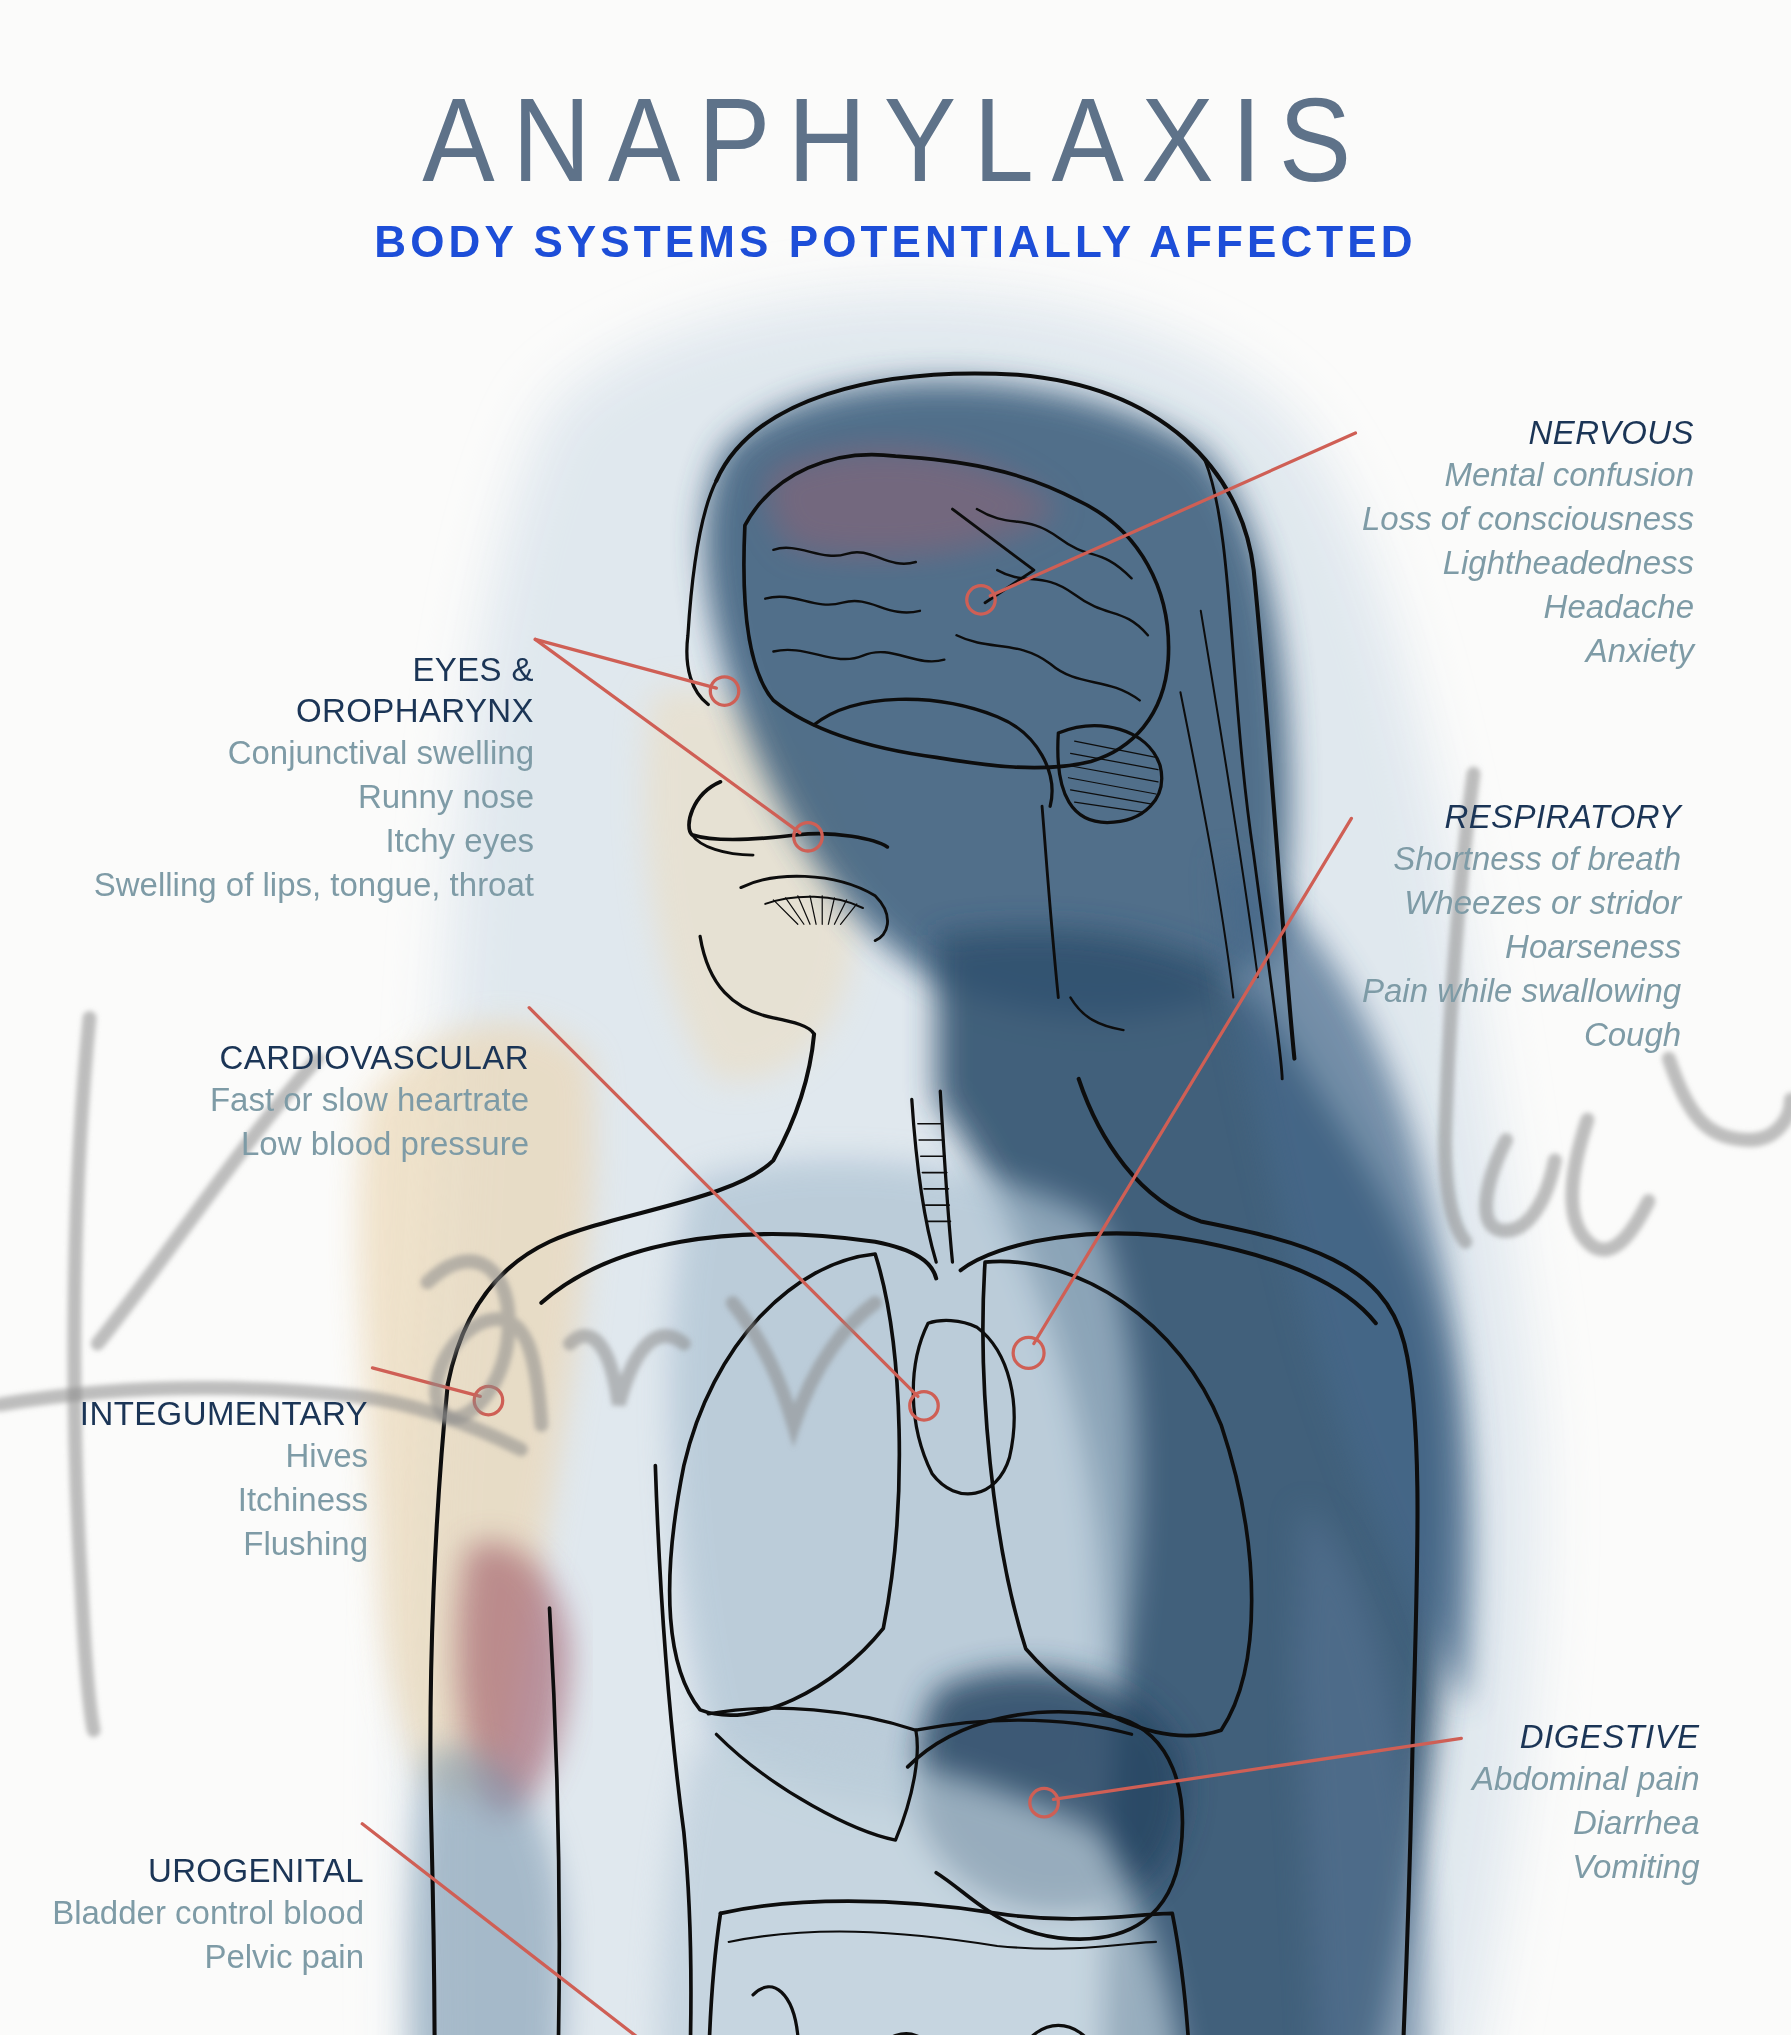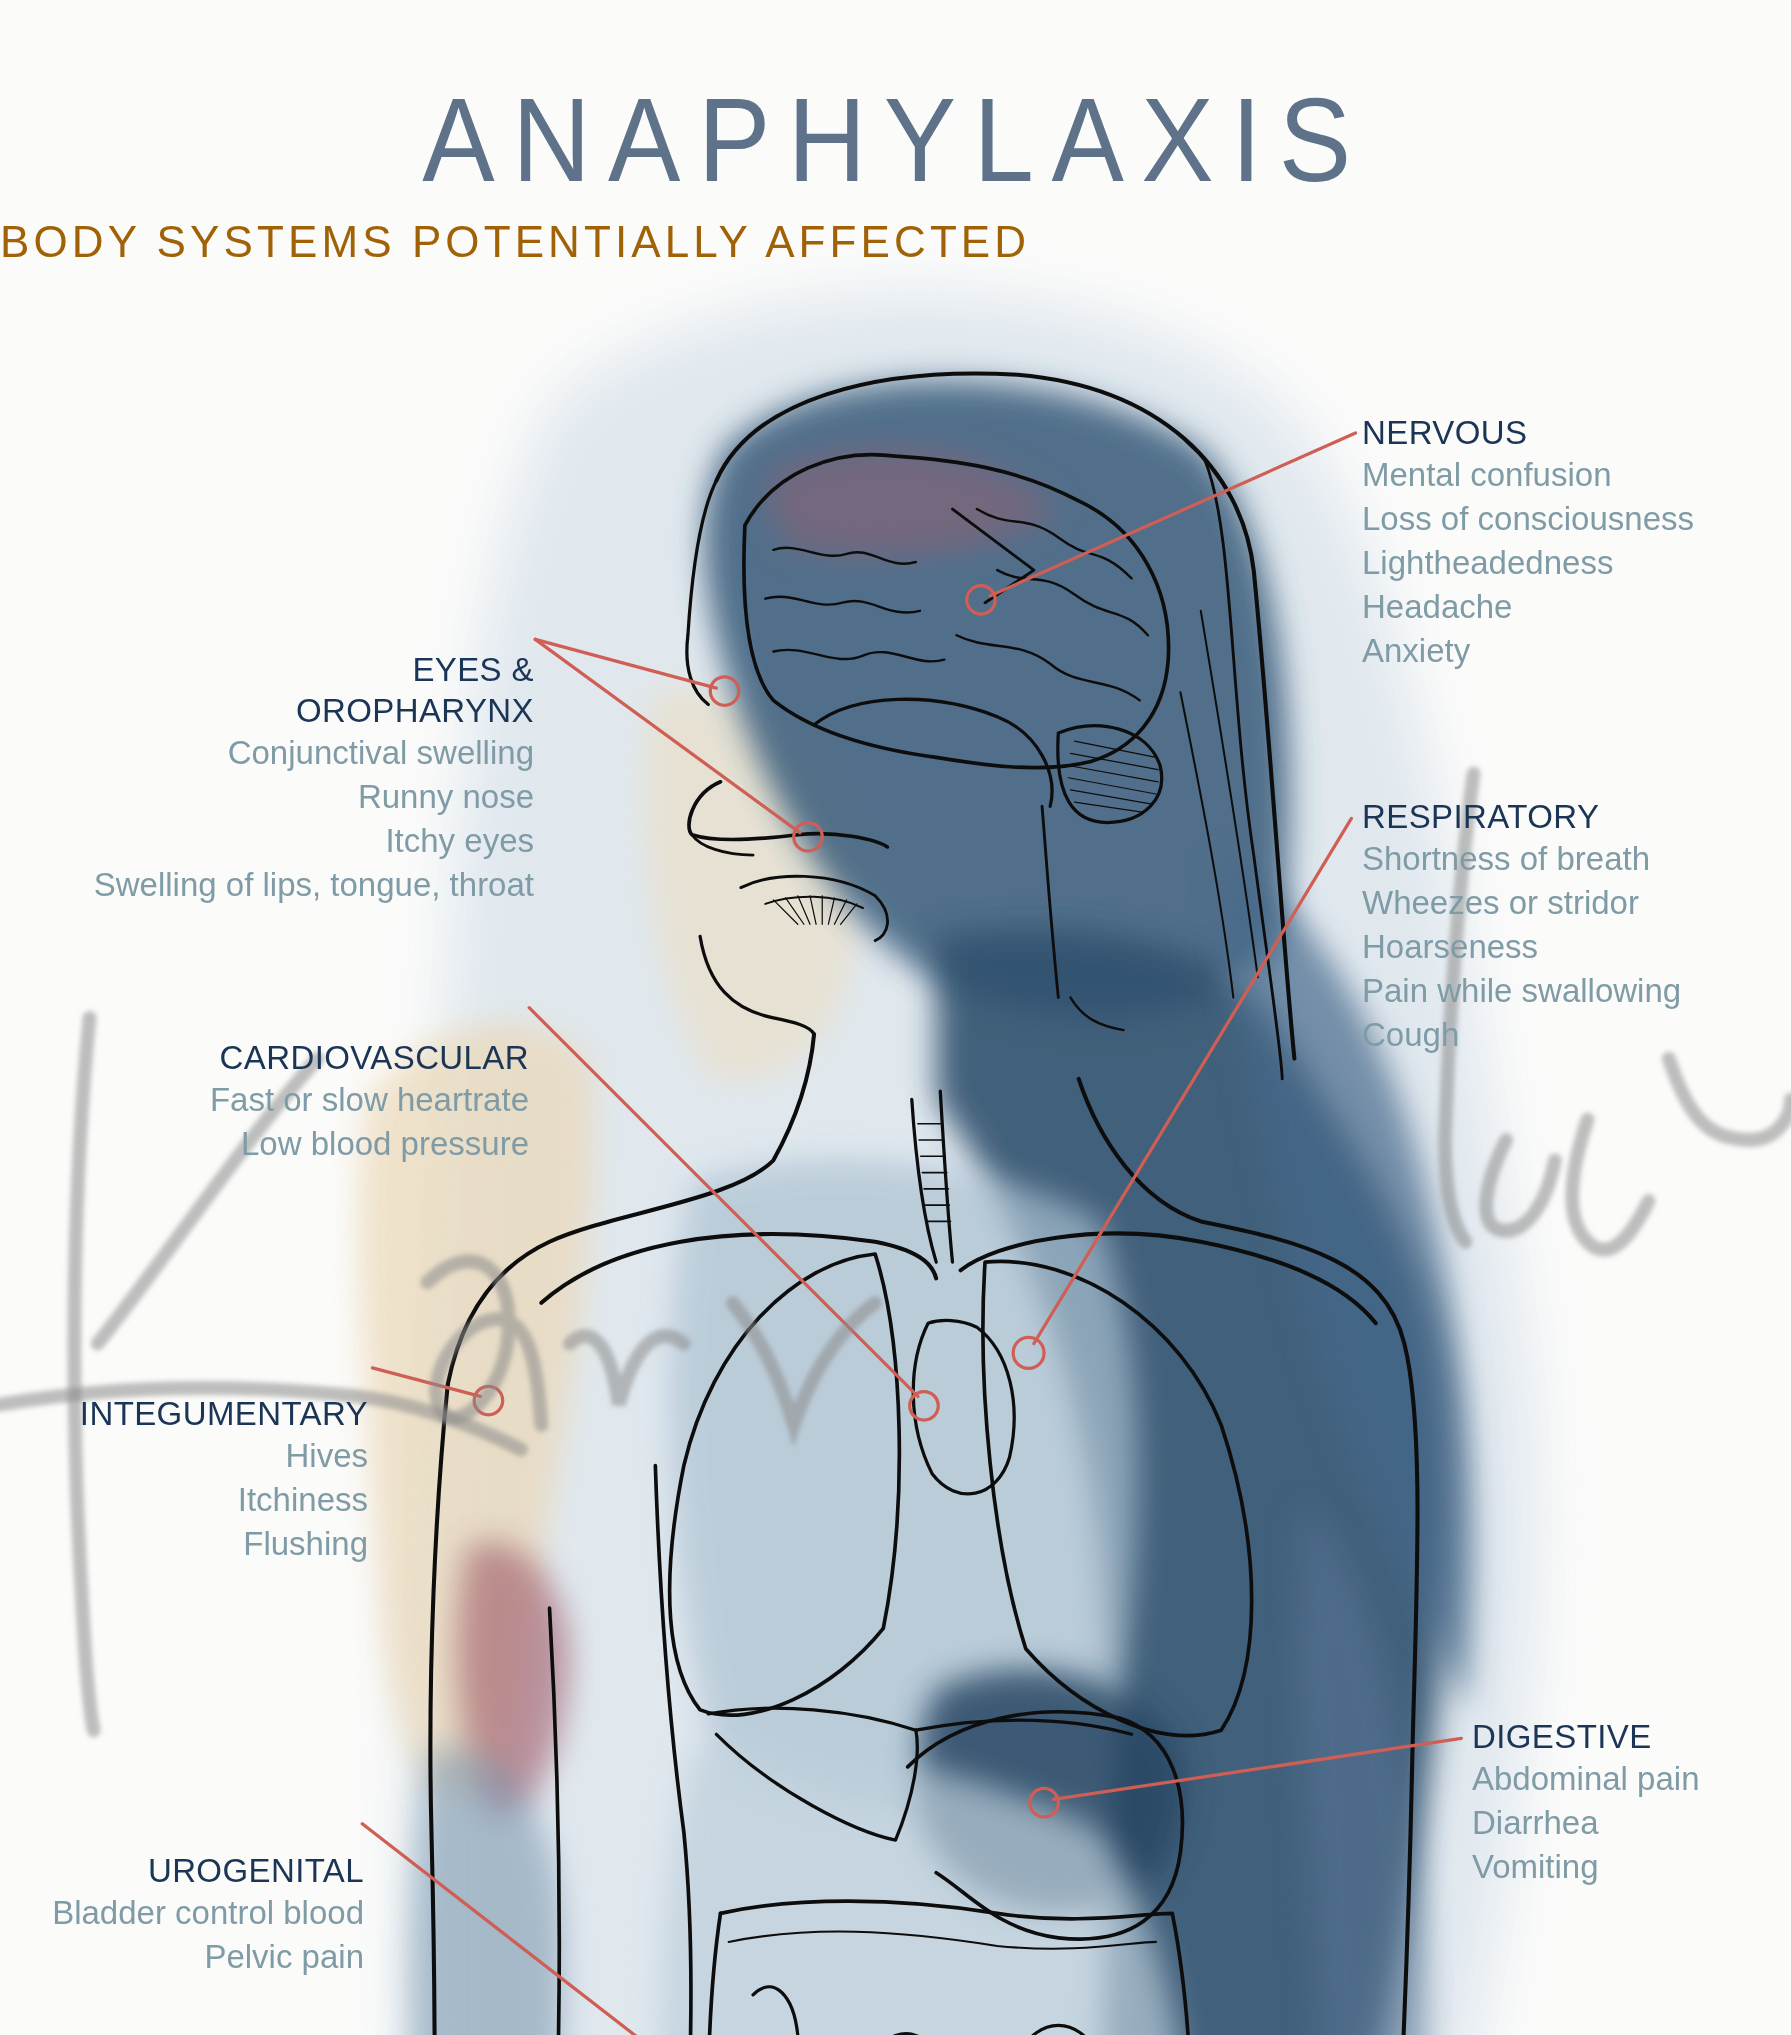--- a/index.html
+++ b/index.html
@@ -8,27 +8,27 @@
     background: #fbfbfa;
     font-family: "Liberation Sans", "DejaVu Sans", sans-serif;
   }
   .poster { position: absolute; left: 0; top: 0; width: 1791px; height: 2280px; }
   .title {
     position: absolute; left: 0; width: 1791px; top: 81px; text-align: center;
     font-size: 118px; letter-spacing: 19px; color: #5e7289; font-weight: 400;
     line-height: 1; transform: scaleX(0.92); transform-origin: center;
   }
   .subtitle {
-    position: absolute; left: 0; width: 1791px; top: 220px; 
-    font-size: 44px; letter-spacing: 4.1px; color: #a16207; line-height: 1;
+    position: absolute; left: 0; width: 1791px; top: 220px; text-align: center;
+    font-size: 44px; letter-spacing: 4.1px; color: #1d4ed8; line-height: 1; font-weight: bold;
   }
   svg.art { position: absolute; left: 0; top: 0; width: 1791px; height: 2280px; }
   .label-block { position: absolute; }
   .label-block.right-align { text-align: right; margin-top: 48px; }
-  .label-block.left-align { text-align: left; }
+  .label-block.left-align { text-align: right; font-style: italic; }
   .sys-title {
     color: #1b3556; font-size: 33px; font-weight: 400; line-height: 41px;
     letter-spacing: 0.4px; white-space: nowrap;
   }
   .symptom {
     color: #7e9ba6; font-size: 33px; line-height: 44px; white-space: nowrap;
   }
   .watermark {
     position: absolute; left: 0; top: 0; width: 4400px; height: 5600px; pointer-events: none;
   }

